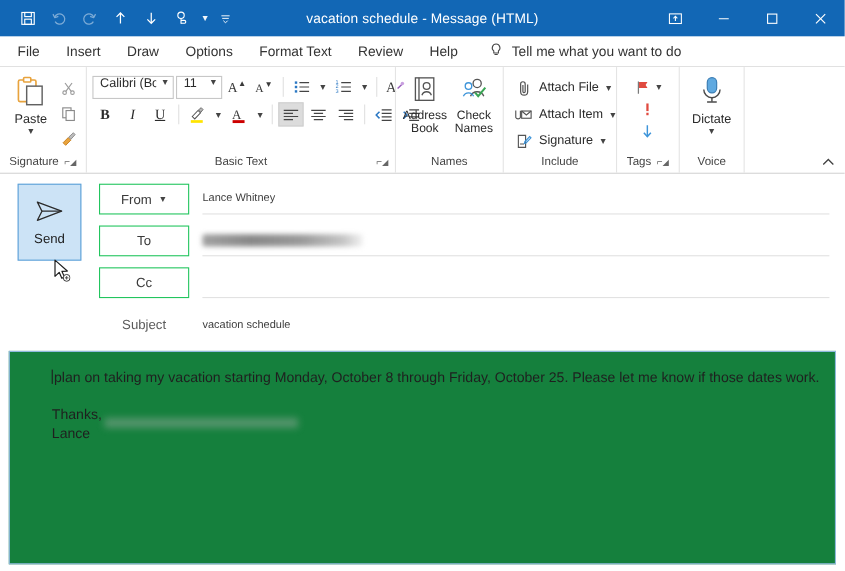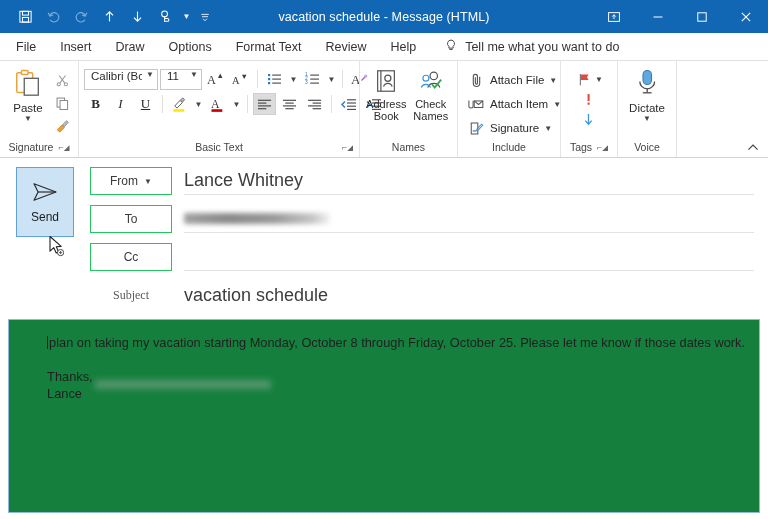--- a/index.html
+++ b/index.html
@@ -237,33 +237,32 @@
     font-size: 12px; color: #3a3a3a;
     box-sizing: border-box;
     flex: none;
   }
   .fval {
     flex: 1;
     margin-left: 12px;
     height: 28px;
     border-bottom: 1px solid #e2e2e2;
     display: flex; align-items: center;
-    font-size: 18px; color: #3d3d3d;
+    font-size: 10px; color: #3d3d3d;
     box-sizing: border-box;
   }
   .subjrow {
     display: flex; align-items: flex-start;
     height: 32px;
   }
   .subjlabel {
     width: 82px; height: 28px;
     display: flex; align-items: center; justify-content: center;
     font-size: 12px; color: #5a5a5a;
     flex: none;
-    font-family: Liberation Serif, serif;
   }
   .redact {
     width: 146px; height: 11px;
     background: linear-gradient(90deg,
        rgba(130,130,130,.75) 0%,
        rgba(110,110,110,.82) 30%,
        rgba(125,125,125,.78) 62%,
        rgba(150,150,150,.55) 88%,
        rgba(190,190,190,.18) 100%);
     filter: blur(2.6px);

